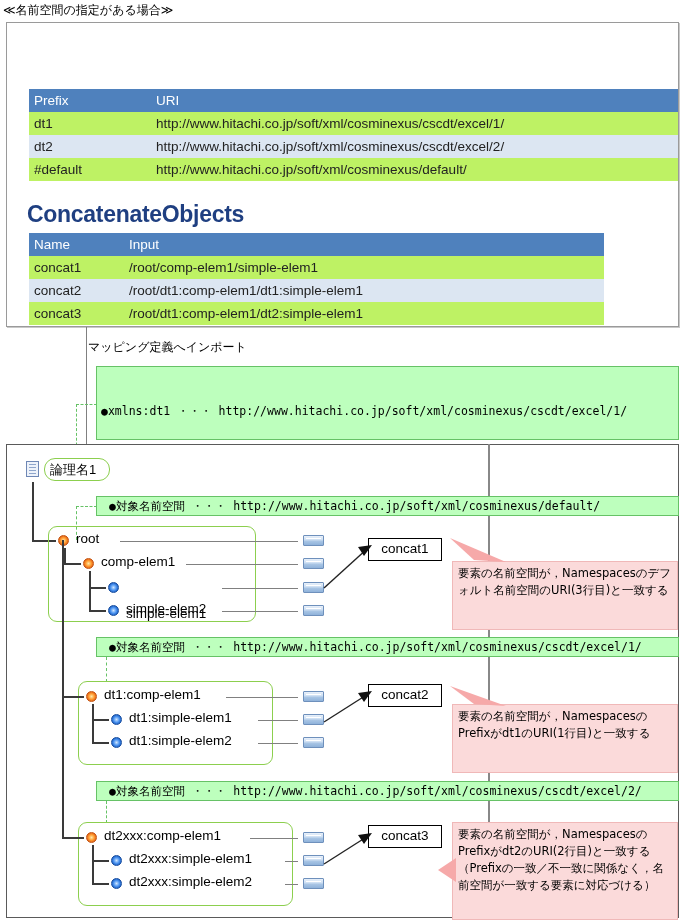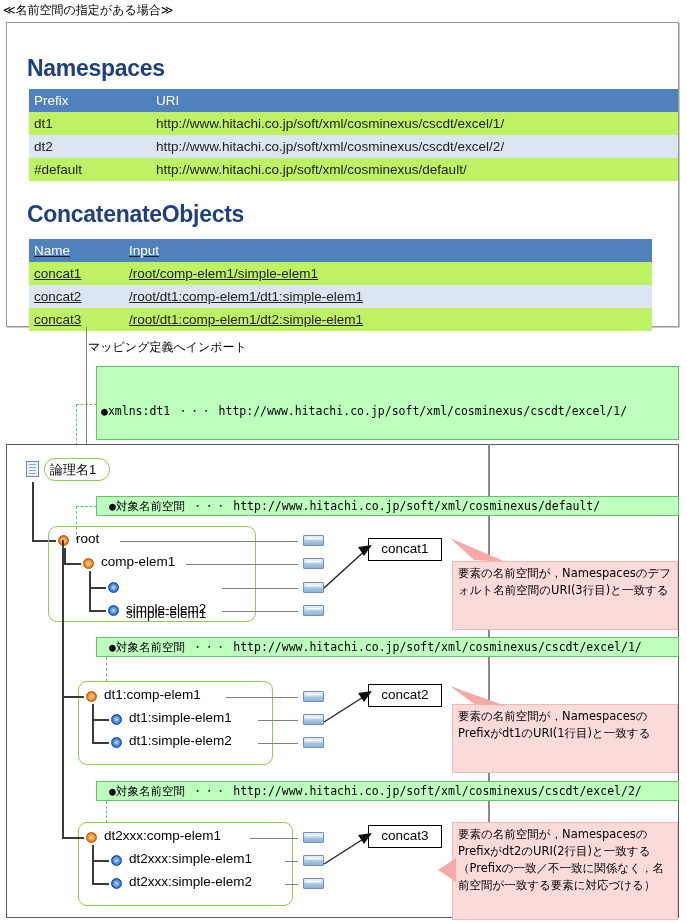--- a/index.html
+++ b/index.html
@@ -39,21 +39,21 @@
   }
   table.tbl td{
     padding:2px 5px;height:19px;line-height:17px;border:0;
     white-space:nowrap;overflow:hidden;
   }
   table.tbl tr.odd td{background:#bef264;}
   table.tbl tr.even td{background:#DCE6F2;}
 
   #ns-table{left:22px;top:66px;width:649px;}
   #ns-table col.c1{width:122px;}
-  #co-table{left:22px;top:216px;width:623px;text-decoration:underline;}
+  #co-table{left:22px;top:210px;width:575px;}
   #co-table col.c1{width:95px;}
 
   
   #tree-panel{
     left:6px;top:444px;width:673px;height:474px;
     background:#fff;border:1px solid #5a5a5a;
     box-sizing:border-box;
   }
 
   
@@ -149,21 +149,20 @@
 
   .leader{position:absolute;}
 </style>
 </head>
 <body>
 
 <div class="abs" id="caption">≪名前空間の指定がある場合≫</div>
 
 <div class="abs" id="def-panel">
 
-  <div class="abs panel-title" id="ns-title">Namespaces</div>
 
   <table class="abs tbl" id="ns-table">
     <colgroup>
         <col class="c1">
         <col>
       </colgroup>
     <thead>
       <tr>
         <th>Prefix</th>
         <th>URI</th>

